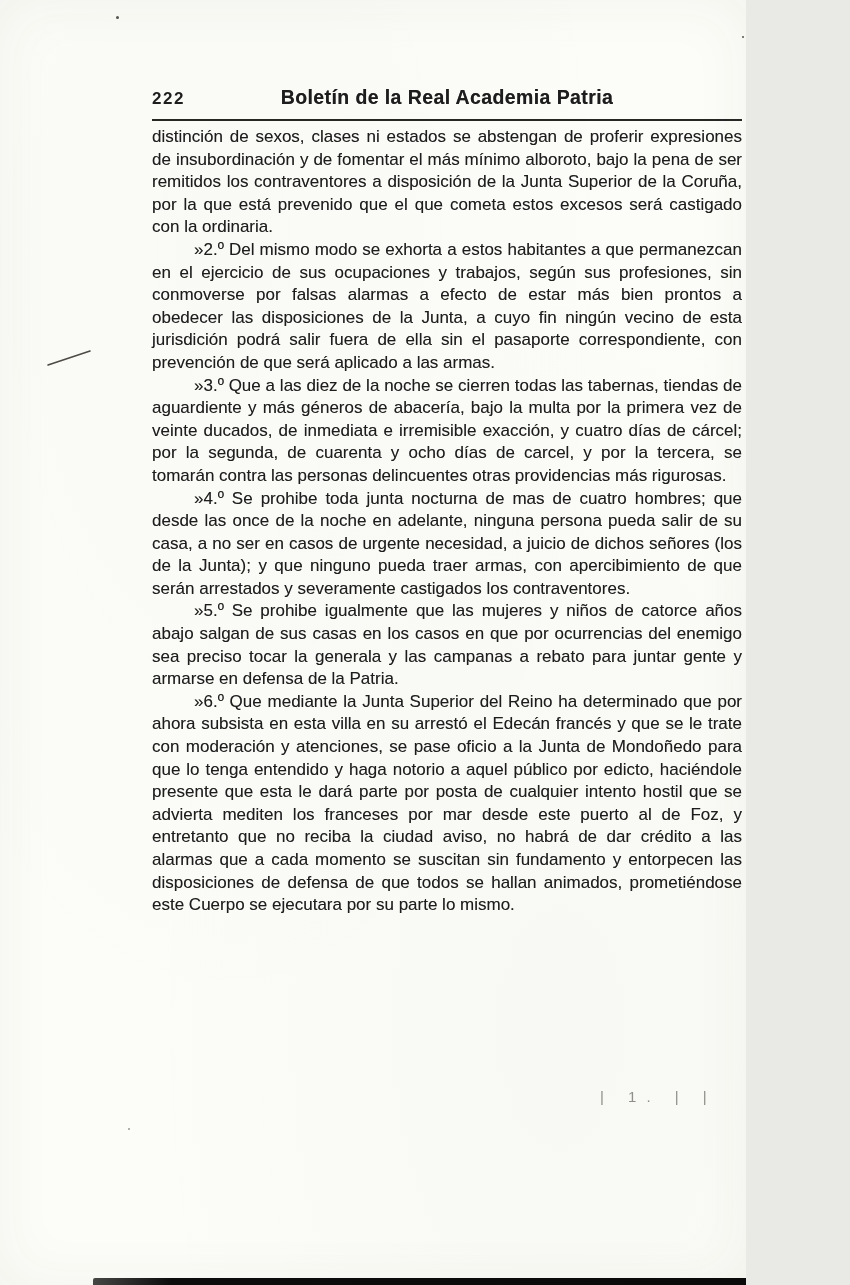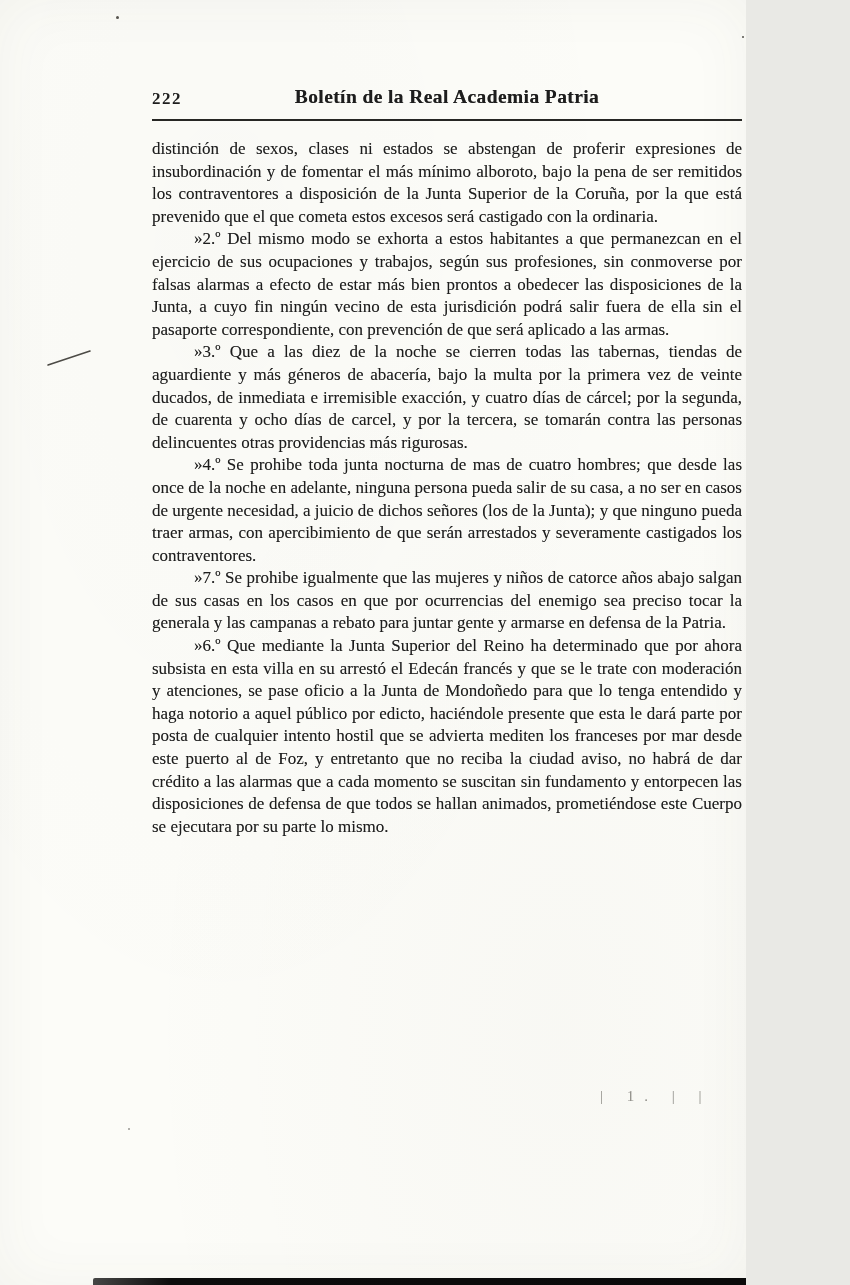--- a/index.html
+++ b/index.html
@@ -9,21 +9,21 @@
   }
   .page {
     position: relative;
     width: 746px;
     height: 1285px;
     background: #fcfcf8;
     background-image:
       radial-gradient(ellipse at 30% 20%, rgba(0,0,0,0.012), transparent 60%),
       radial-gradient(ellipse at 75% 80%, rgba(60,50,30,0.02), transparent 55%);
     color: #1d1d1d;
-    font-family: Liberation Serif, serif;
+    font-family: Liberation Sans, sans-serif;
     overflow: hidden;
     box-shadow: inset 0 0 60px rgba(80,70,50,0.05);
   }
   .text-block {
     position: absolute;
     left: 152px;
     top: 86px;
     width: 590px;
   }
   .header {
@@ -45,21 +45,21 @@
     letter-spacing: 0.4px;
     white-space: nowrap;
     text-shadow: 0 0 0.5px rgba(0,0,0,0.55);
   }
   .header-rule {
     border: none;
     border-top: 2.5px solid #262624;
     margin: 7px 0 0 0;
   }
   .body-text {
-    margin-top: 17px;
+    margin-top: 5px;
     font-size: 17px;
     line-height: 22.6px;
     text-align: justify;
     text-shadow: 0 0 0.4px rgba(0,0,0,0.35);
   }
   .body-text p {
     margin: 0;
   }
   .body-text p.indent {
     text-indent: 42px;
@@ -105,21 +105,21 @@
       <span class="page-number">222</span>
       <div class="header-title">Boletín de la Real Academia Patria</div>
     </div>
     <hr class="header-rule">
 
     <div class="body-text">
       <p>distinción de sexos, clases ni estados se abstengan de proferir expresiones de insubordinación y de fomentar el más mínimo alboroto, bajo la pena de ser remitidos los contraventores a disposición de la Junta Superior de la Coruña, por la que está prevenido que el que cometa estos excesos será castigado con la ordinaria.</p>
       <p class="indent">»2.º  Del mismo modo se exhorta a estos habitantes a que permanezcan en el ejercicio de sus ocupaciones y trabajos, según sus profesiones, sin conmoverse por falsas alarmas a efecto de estar más bien prontos a obedecer las disposiciones de la Junta, a cuyo fin ningún vecino de esta jurisdición podrá salir fuera de ella sin el pasaporte correspondiente, con prevención de que será aplicado a las armas.</p>
       <p class="indent">»3.º  Que a las diez de la noche se cierren todas las tabernas, tiendas de aguardiente y más géneros de abacería, bajo la multa por la primera vez de veinte ducados, de inmediata e irremisible exacción, y cuatro días de cárcel; por la segunda, de cuarenta y ocho días de carcel, y por la tercera, se tomarán contra las personas delincuentes otras providencias más rigurosas.</p>
       <p class="indent">»4.º  Se prohibe toda junta nocturna de mas de cuatro hombres; que desde las once de la noche en adelante, ninguna persona pueda salir de su casa, a no ser en casos de urgente necesidad, a juicio de dichos señores (los de la Junta); y que ninguno pueda traer armas, con apercibimiento de que serán arrestados y severamente castigados los contraventores.</p>
-      <p class="indent">»7.º  Se prohibe igualmente que las mujeres y niños de catorce años abajo salgan de sus casas en los casos en que por ocurrencias del enemigo sea preciso tocar la generala y las campanas a rebato para juntar gente y armarse en defensa de la Patria.</p>
+      <p class="indent">»5.º  Se prohibe igualmente que las mujeres y niños de catorce años abajo salgan de sus casas en los casos en que por ocurrencias del enemigo sea preciso tocar la generala y las campanas a rebato para juntar gente y armarse en defensa de la Patria.</p>
       <p class="indent">»6.º  Que mediante la Junta Superior del Reino ha determinado que por ahora subsista en esta villa en su arrestó el Edecán francés y que se le trate con moderación y atenciones, se pase oficio a la Junta de Mondoñedo para que lo tenga entendido y haga notorio a aquel público por edicto, haciéndole presente que esta le dará parte por posta de cualquier intento hostil que se advierta mediten los franceses por mar desde este puerto al de Foz, y entretanto que no reciba la ciudad aviso, no habrá de dar crédito a las alarmas que a cada momento se suscitan sin fundamento y entorpecen las disposiciones de defensa de que todos se hallan animados, prometiéndose este Cuerpo se ejecutara por su parte lo mismo.</p>
     </div>
 
   </div>
 
   <svg class="pen-mark" viewBox="0 0 46 20" xmlns="http://www.w3.org/2000/svg">
     <path d="M2 17 L44 3" stroke="#4d4b46" stroke-width="1.6" fill="none" stroke-linecap="round"></path>
   </svg>
 
   <div class="margin-marks">| 1. | |</div>

